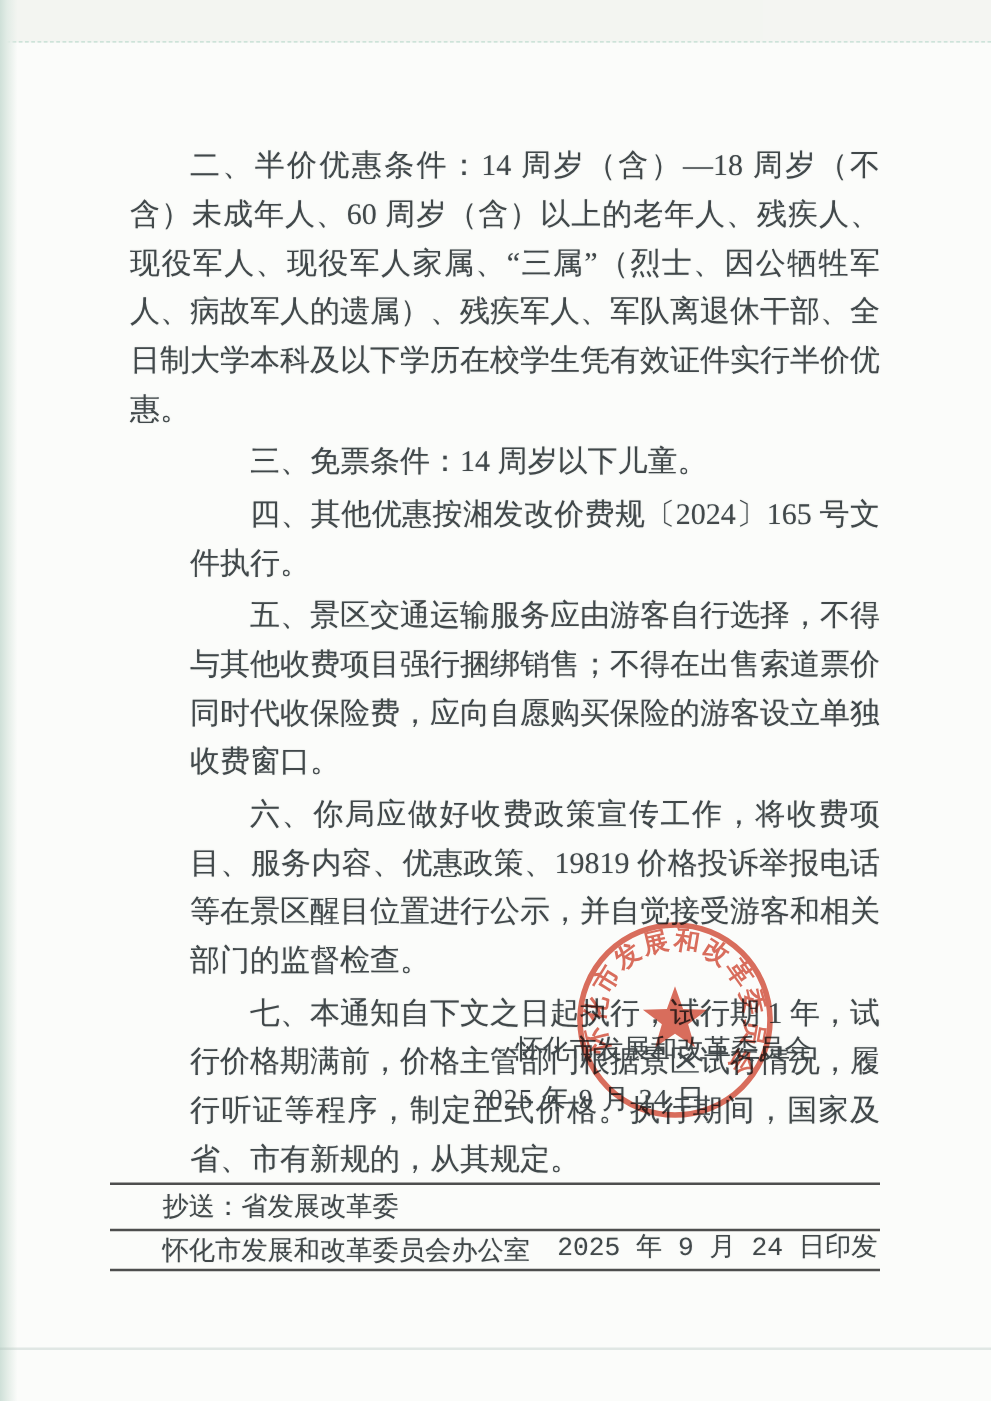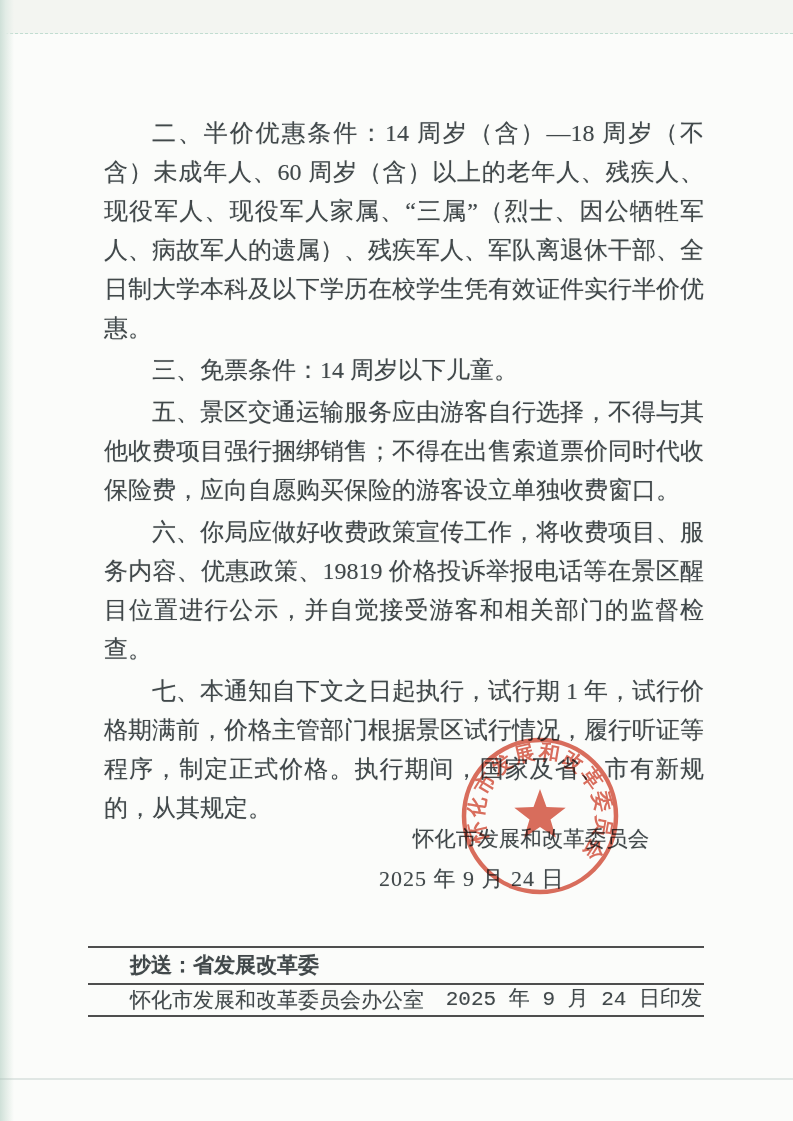--- a/index.html
+++ b/index.html
@@ -23,21 +23,21 @@
     background:rgba(175,193,185,.35);
   }
   
   .body-text {
     position:absolute; left:104px; top:114px; width:600px;
     font-size:24px; line-height:39px;
     text-align:justify; text-justify:inter-character;
     text-shadow:0 0 1px rgba(70,80,82,.35);
   }
   .body-text p { margin:0; text-indent:2em; }
-  .body-text p + p { margin-top:3px; }
+  .body-text p + p { margin-top:3px;margin-left:48px; }
   
   .signature-org {
     position:absolute; top:824px; left:374px; width:314px;
     text-align:center; font-size:21.5px; line-height:30px;
     text-shadow:0 0 1px rgba(70,80,82,.35);
   }
   .signature-date {
     position:absolute; top:864px; left:379px; width:314px;
     text-align:left; font-size:22px; line-height:30px; letter-spacing:1px;
     text-shadow:0 0 1px rgba(70,80,82,.35);
@@ -52,21 +52,20 @@
     font-size:20.5px; letter-spacing:2px; font-weight:bold;
   }
   
   .footer-rule { position:absolute; left:88px; width:616px; height:2px; background:#4e4e4e; }
   .rule-top    { top:946px; }
   .rule-mid    { top:983px; height:2px; }
   .rule-bottom { top:1015px; }
   .footer-cc {
     position:absolute; left:130px; top:951px; font-size:21px; line-height:28px;
     text-shadow:0 0 1px rgba(70,80,82,.3);
-    font-weight:bold;
   }
   .footer-issuer {
     position:absolute; left:130px; top:987px; font-size:21px; line-height:26px;
     text-shadow:0 0 1px rgba(70,80,82,.3);
   }
   .footer-printdate {
     position:absolute; right:91px; top:987px; font-size:21px; line-height:26px;
     text-shadow:0 0 1px rgba(70,80,82,.3);
     font-family:Liberation Mono, monospace;
   }
@@ -76,20 +75,21 @@
 
 <div class="page">
 
   <div class="scan-top-band"></div>
   <div class="scan-left-band"></div>
   <div class="scan-bottom-line"></div>
 
   <main class="body-text">
     <p>二、半价优惠条件：14 周岁（含）—18 周岁（不含）未成年人、60 周岁（含）以上的老年人、残疾人、现役军人、现役军人家属、“三属”（烈士、因公牺牲军人、病故军人的遗属）、残疾军人、军队离退休干部、全日制大学本科及以下学历在校学生凭有效证件实行半价优惠。</p>
     <p>三、免票条件：14 周岁以下儿童。</p>
+    <p>四、其他优惠按湘发改价费规〔2024〕165 号文件执行。</p>
     <p>五、景区交通运输服务应由游客自行选择，不得与其他收费项目强行捆绑销售；不得在出售索道票价同时代收保险费，应向自愿购买保险的游客设立单独收费窗口。</p>
     <p>六、你局应做好收费政策宣传工作，将收费项目、服务内容、优惠政策、19819 价格投诉举报电话等在景区醒目位置进行公示，并自觉接受游客和相关部门的监督检查。</p>
     <p>七、本通知自下文之日起执行，试行期 1 年，试行价格期满前，价格主管部门根据景区试行情况，履行听证等程序，制定正式价格。执行期间，国家及省、市有新规的，从其规定。</p>
   </main>
 
   <div class="signature-org">怀化市发展和改革委员会</div>
   <div class="signature-date">2025 年 9 月 24 日</div>
 
   <svg class="seal" viewBox="0 0 170 170" xmlns="http://www.w3.org/2000/svg">
     <circle cx="85" cy="85" r="76" fill="none" stroke-width="4.5" stroke="#d85a48"></circle>

